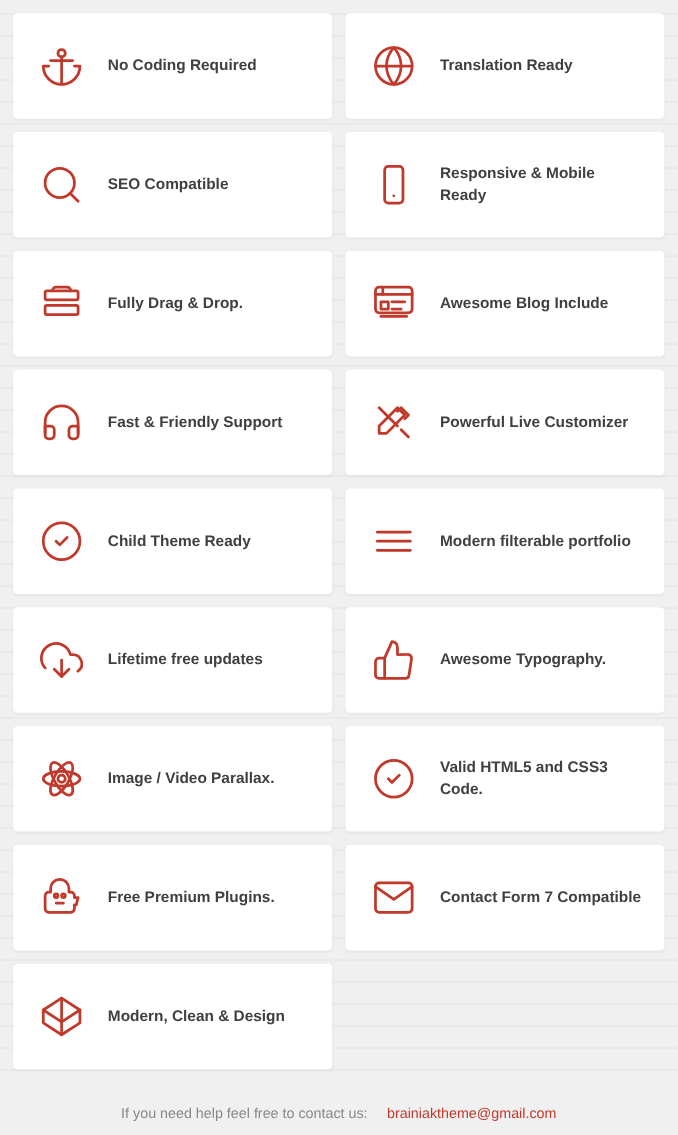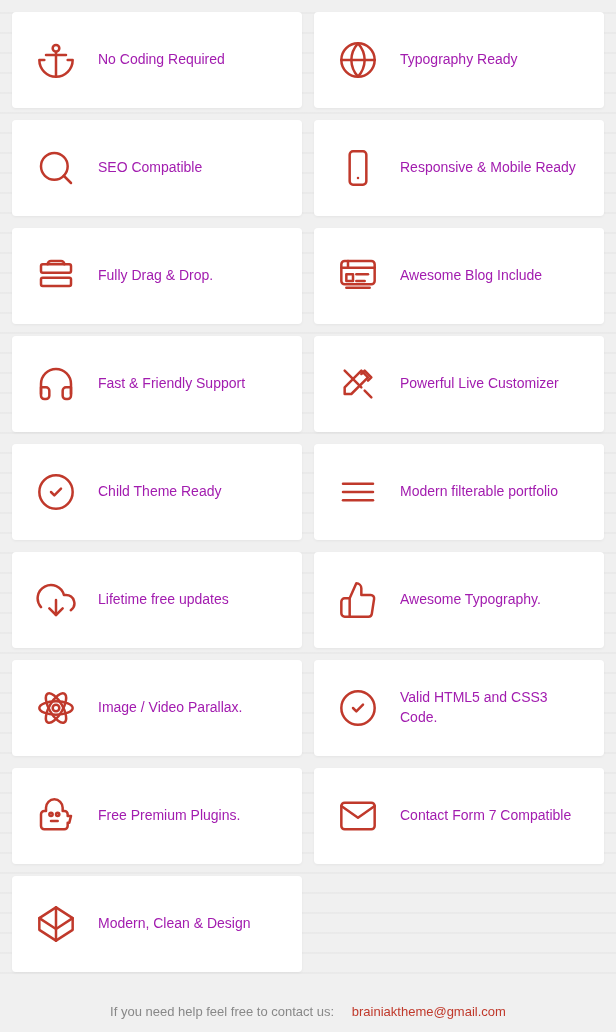--- a/index.html
+++ b/index.html
@@ -61,22 +61,22 @@
       height: 40px;
       stroke: #c0392b;
       fill: none;
       stroke-width: 1.5;
       stroke-linecap: round;
       stroke-linejoin: round;
     }
 
     .feature-label {
       font-size: 14px;
-      color: #a21caf;
-      font-weight: 400;
+      color: #404040;
+      font-weight: 700;
       line-height: 1.4;
     }
 
     .footer {
       text-align: center;
       padding: 20px 12px 16px;
       font-size: 13px;
       color: #888888;
       position: relative;
       z-index: 1;
@@ -108,21 +108,21 @@
   </div>
 
   <div class="feature-card">
     <div class="icon-wrapper">
       <svg viewBox="0 0 24 24">
           <circle cx="12" cy="12" r="10"></circle>
           <line x1="2" y1="12" x2="22" y2="12"></line>
           <path d="M12 2a15.3 15.3 0 0 1 4 10 15.3 15.3 0 0 1-4 10 15.3 15.3 0 0 1-4-10 15.3 15.3 0 0 1 4-10z"></path>
         </svg>
     </div>
-    <span class="feature-label">Typography Ready</span>
+    <span class="feature-label">Translation Ready</span>
   </div>
 
   <div class="feature-card">
     <div class="icon-wrapper">
       <svg viewBox="0 0 24 24">
           <circle cx="11" cy="11" r="8"></circle>
           <line x1="21" y1="21" x2="16.65" y2="16.65"></line>
         </svg>
     </div>
     <span class="feature-label">SEO Compatible</span>

